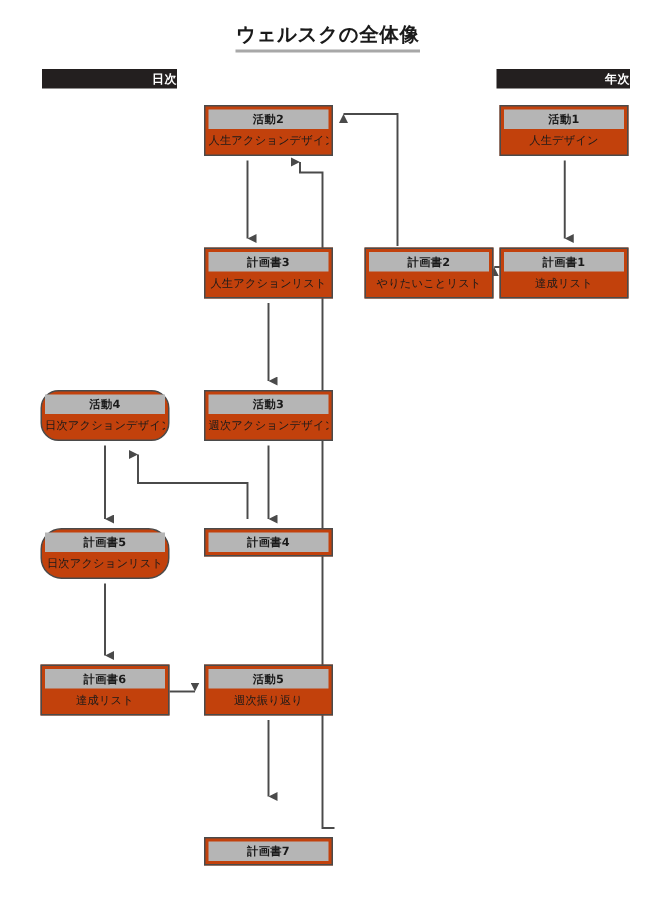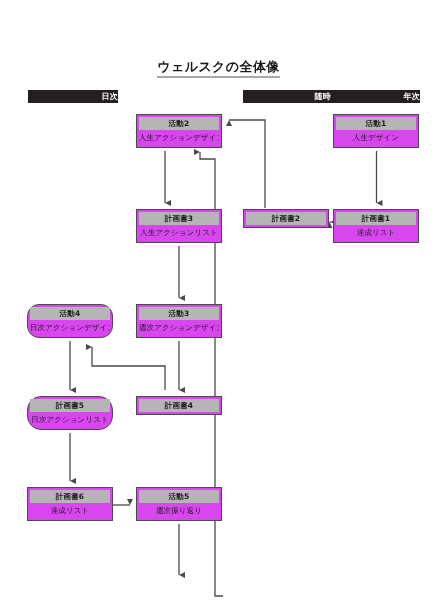--- a/index.html
+++ b/index.html
@@ -12,21 +12,20 @@
     width: 437px;
     height: 600px;
     overflow: hidden;
     position: relative;
   }
   #canvas {
     position: relative;
     width: 437px;
     height: 472px;
     background: #ffffff;
-    margin-top: 44px;
   }
   
   .title {
     position: absolute;
     left: 0;
     top: 14px;
     width: 437px;
     text-align: center;
     font-size: 13px;
     font-weight: bold;
@@ -48,21 +47,21 @@
     line-height: 13px;
     text-align: right;
     letter-spacing: 0.3px;
   }
   
   .node {
     position: absolute;
     width: 86px;
     box-sizing: border-box;
     border: 1px solid #4a4a4a;
-    background: #d946ef;
+    background: #c2410c;
     padding: 2px;
   }
   .node .hdr {
     background: #b5b5b5;
     color: #1a1a1a;
     font-size: 7.5px;
     font-weight: bold;
     text-align: center;
     line-height: 13px;
     height: 13px;
@@ -91,21 +90,20 @@
 </head>
 <body>
 
 <div id="canvas">
 
   <div class="title">
     <span class="txt">ウェルスクの全体像</span>
   </div>
 
   <div class="col-head" style="left:28px;top:46px;width:90px;">日次</div>
-  <div class="col-head" style="left:243px;top:46px;width:88px;">随時</div>
   <div class="col-head" style="left:331px;top:46px;width:89px;">年次</div>
 
   <svg id="wires" viewBox="0 0 437 600" xmlns="http://www.w3.org/2000/svg">
     <defs>
       <marker id="arrD" markerWidth="7" markerHeight="7" refX="3" refY="6" orient="auto" markerUnits="userSpaceOnUse">
         <path d="M0,0 L6,0 L3,6 z" fill="#4a4a4a"></path>
       </marker>
       <marker id="arrU" markerWidth="7" markerHeight="7" refX="3" refY="6" orient="auto" markerUnits="userSpaceOnUse">
         <path d="M0,0 L6,0 L3,6 z" fill="#4a4a4a"></path>
       </marker>
@@ -192,20 +190,21 @@
     <div class="body">人生デザイン</div>
   </div>
 
   <div class="node" style="left:136px;top:165px;">
     <div class="hdr">計画書3</div>
     <div class="body">人生アクションリスト</div>
   </div>
 
   <div class="node" style="left:243px;top:165px;">
     <div class="hdr">計画書2</div>
+    <div class="body">やりたいことリスト</div>
   </div>
 
   <div class="node" style="left:333px;top:165px;">
     <div class="hdr">計画書1</div>
     <div class="body">達成リスト</div>
   </div>
 
   <div class="node" style="left:27px;top:260px;border-radius:12px;">
     <div class="hdr">活動4</div>
     <div class="body">日次アクションデザイン</div>

